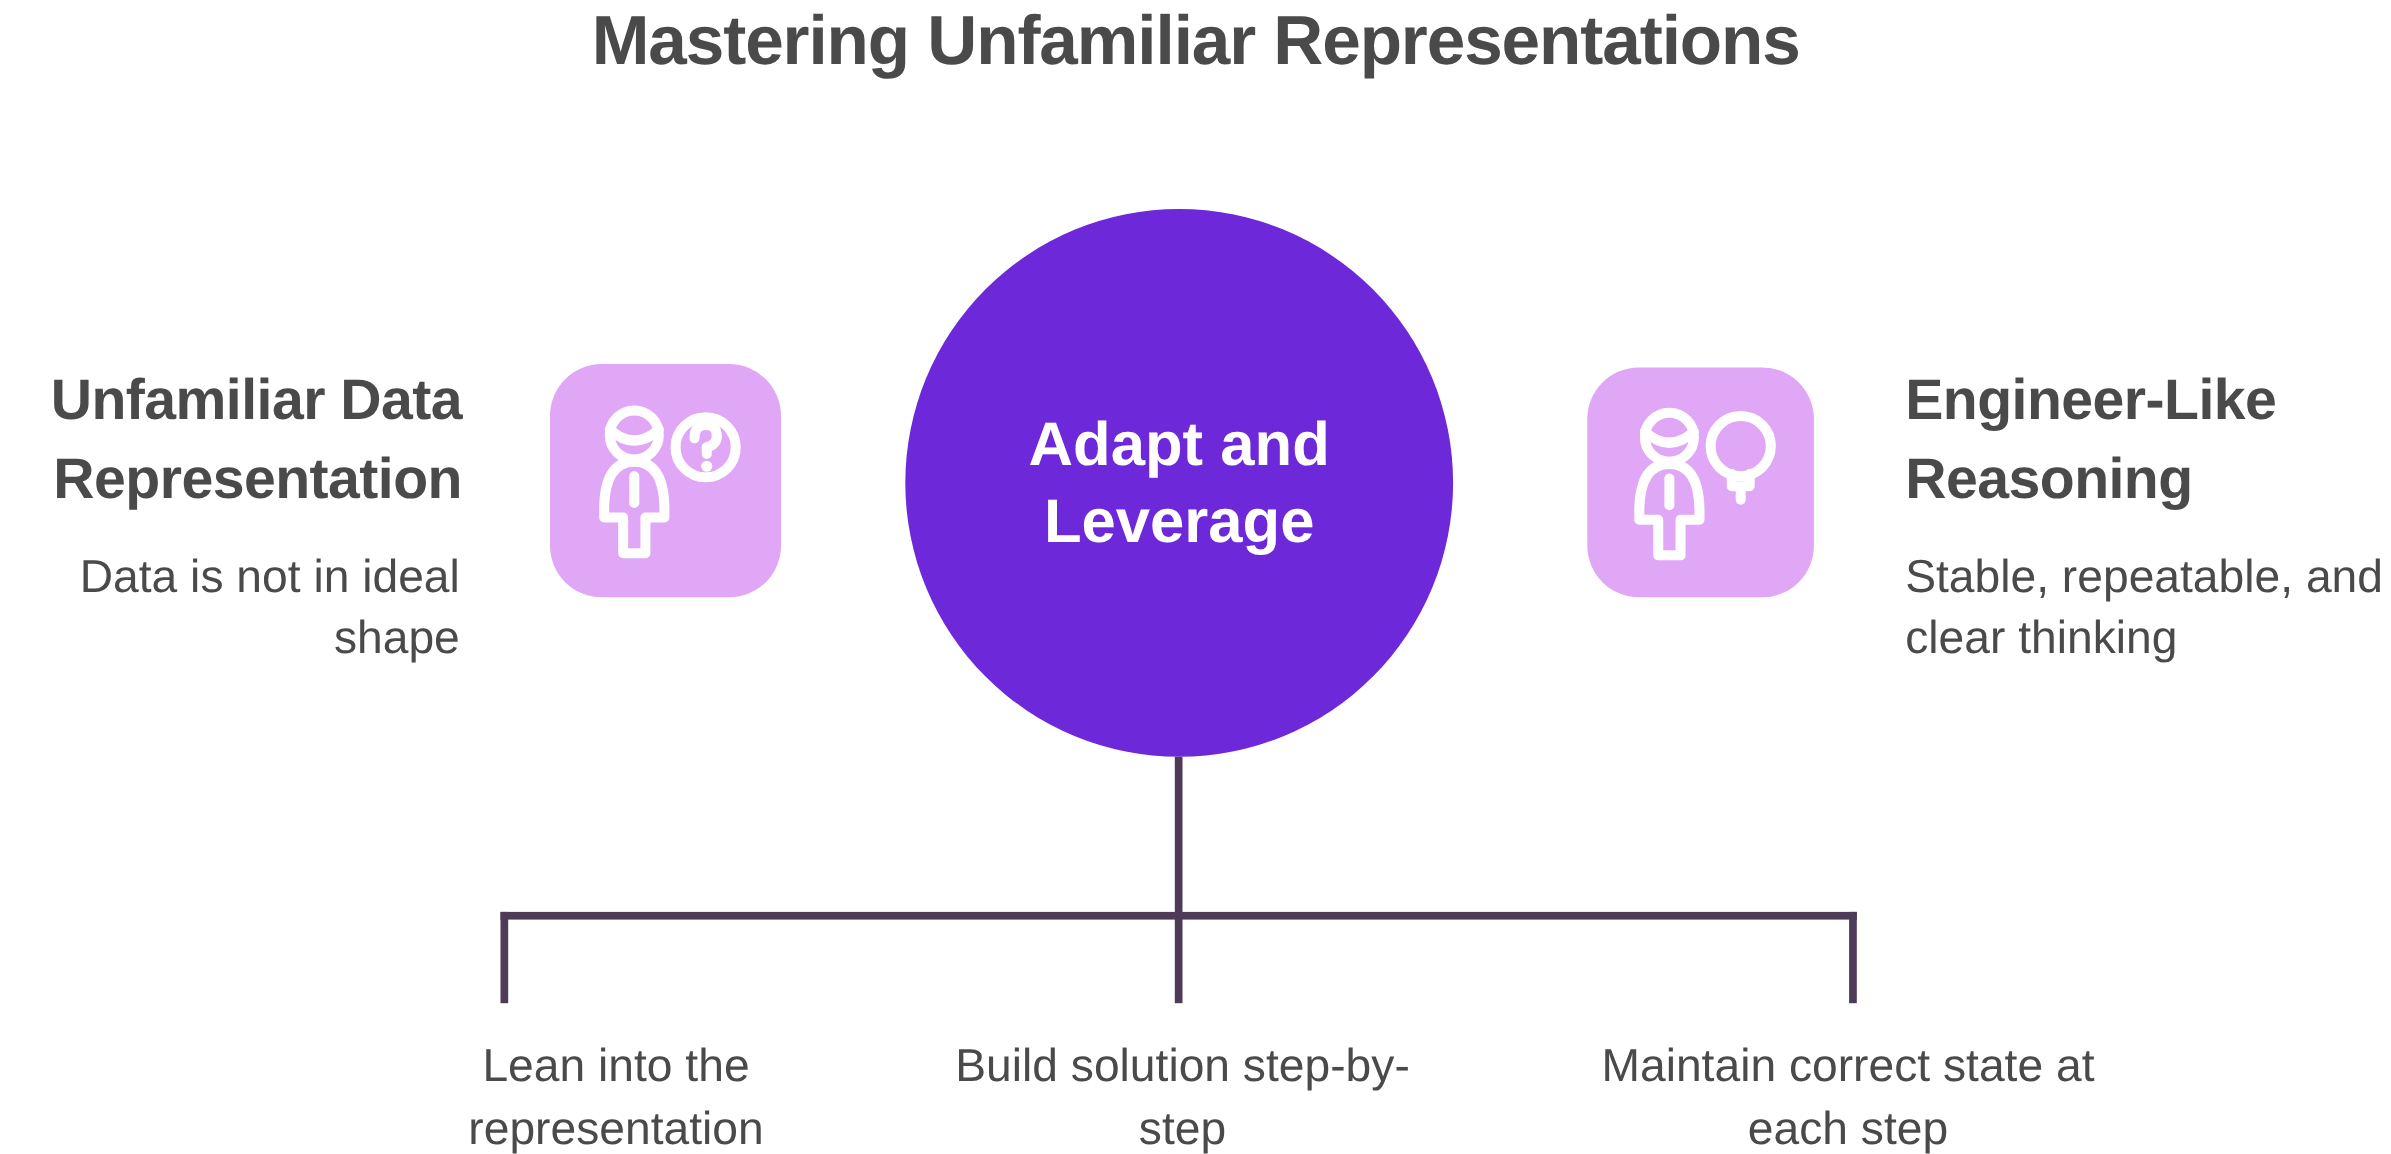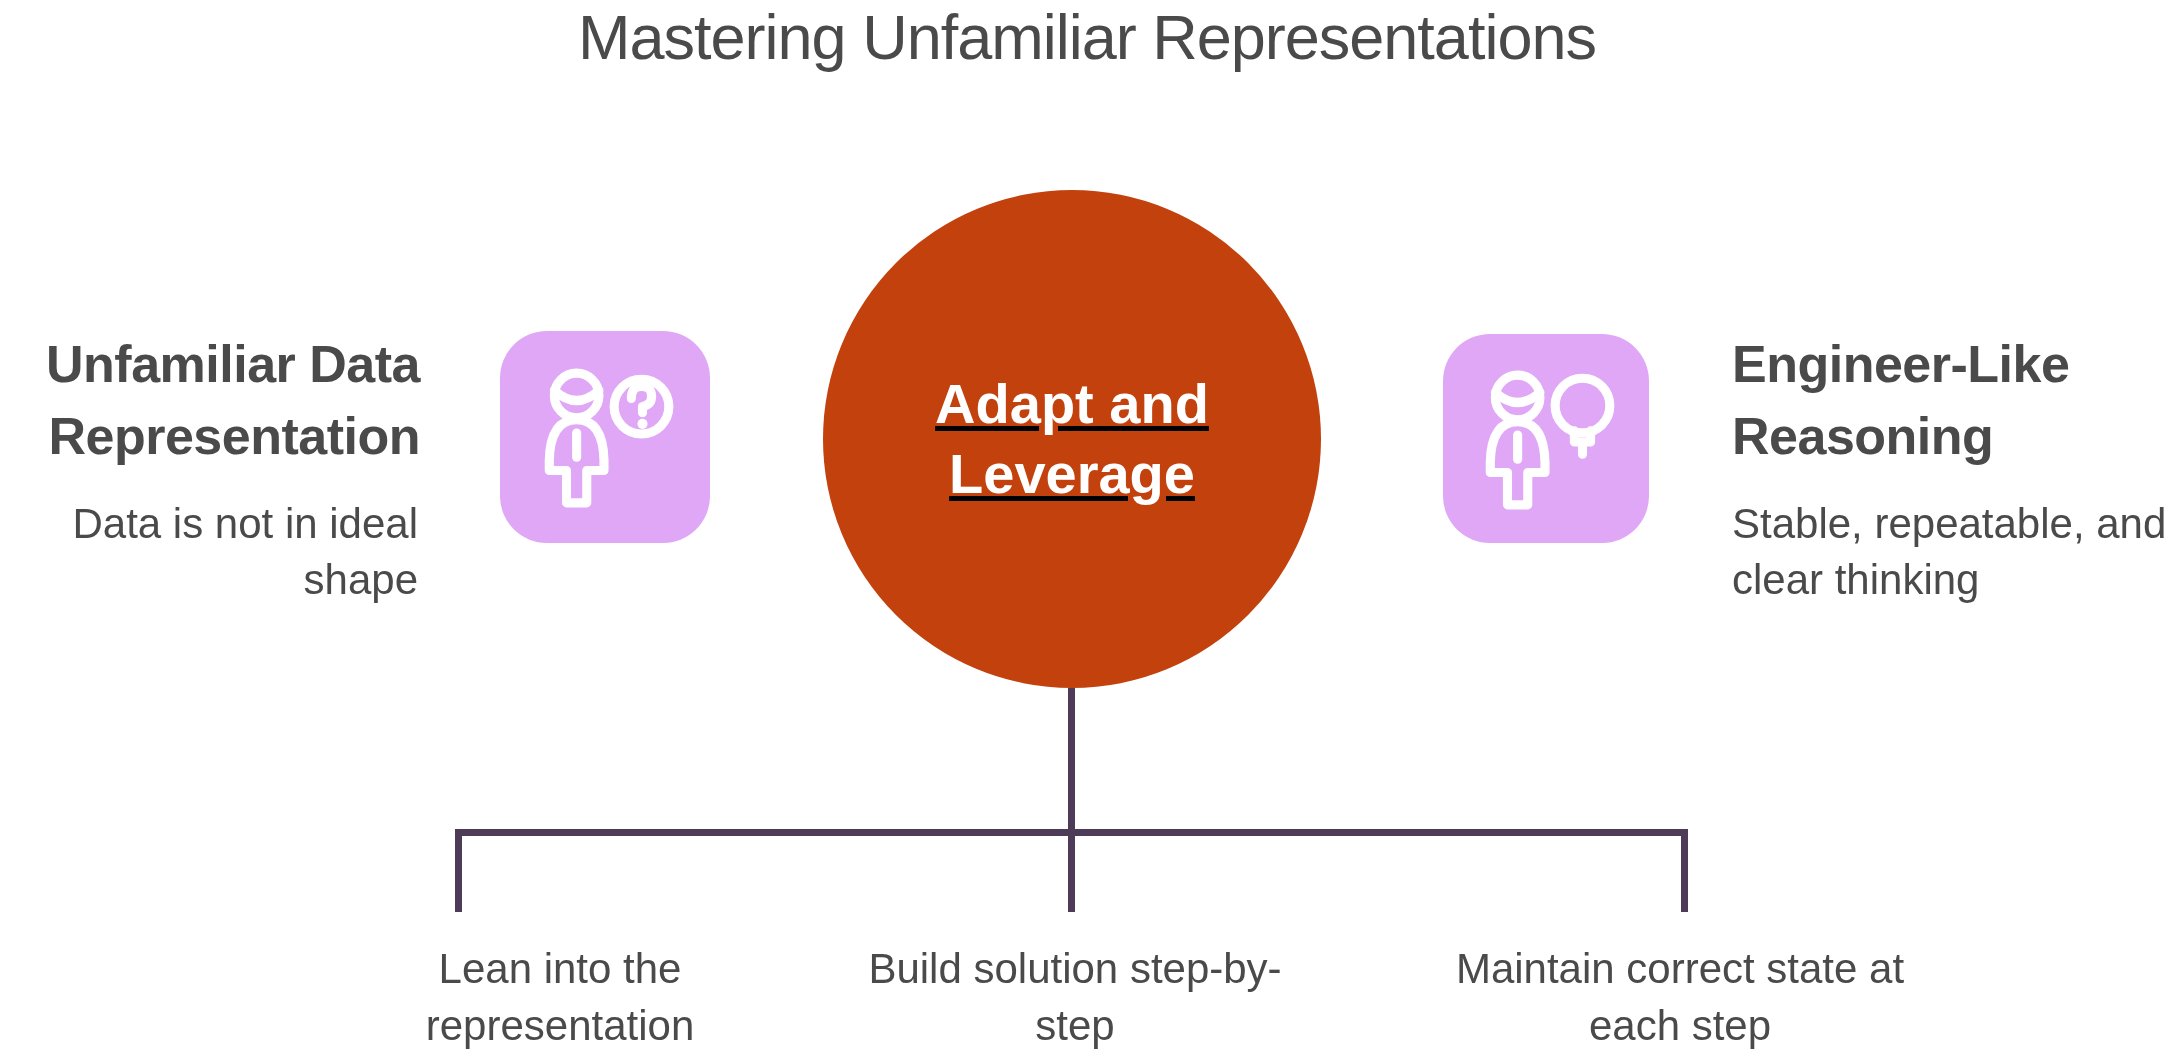--- a/index.html
+++ b/index.html
@@ -15,21 +15,21 @@
     background: #ffffff;
     overflow: hidden;
   }
   .title {
     position: absolute;
     left: 0;
     top: 0;
     width: 2174px;
     text-align: center;
     font-size: 63px;
-    font-weight: normal;
+    font-weight: bold;
     letter-spacing: -1px;
     line-height: 74px;
     color: #4a4a4a;
   }
   .side-heading {
     position: absolute;
     font-size: 52px;
     font-weight: bold;
     letter-spacing: -0.5px;
     line-height: 72px;
@@ -85,25 +85,24 @@
     width: 206px;
     height: 209px;
   }
   .center-circle {
     position: absolute;
     left: 823px;
     top: 190px;
     width: 498px;
     height: 498px;
     border-radius: 50%;
-    background: #c2410c;
+    background: #6d28d9;
     display: flex;
     align-items: center;
     justify-content: center;
-    text-decoration: underline;
   }
   .center-circle .circle-label {
     display: block;
     width: 330px;
     text-align: center;
     font-size: 56px;
     font-weight: bold;
     line-height: 70px;
     color: #ffffff;
   }

